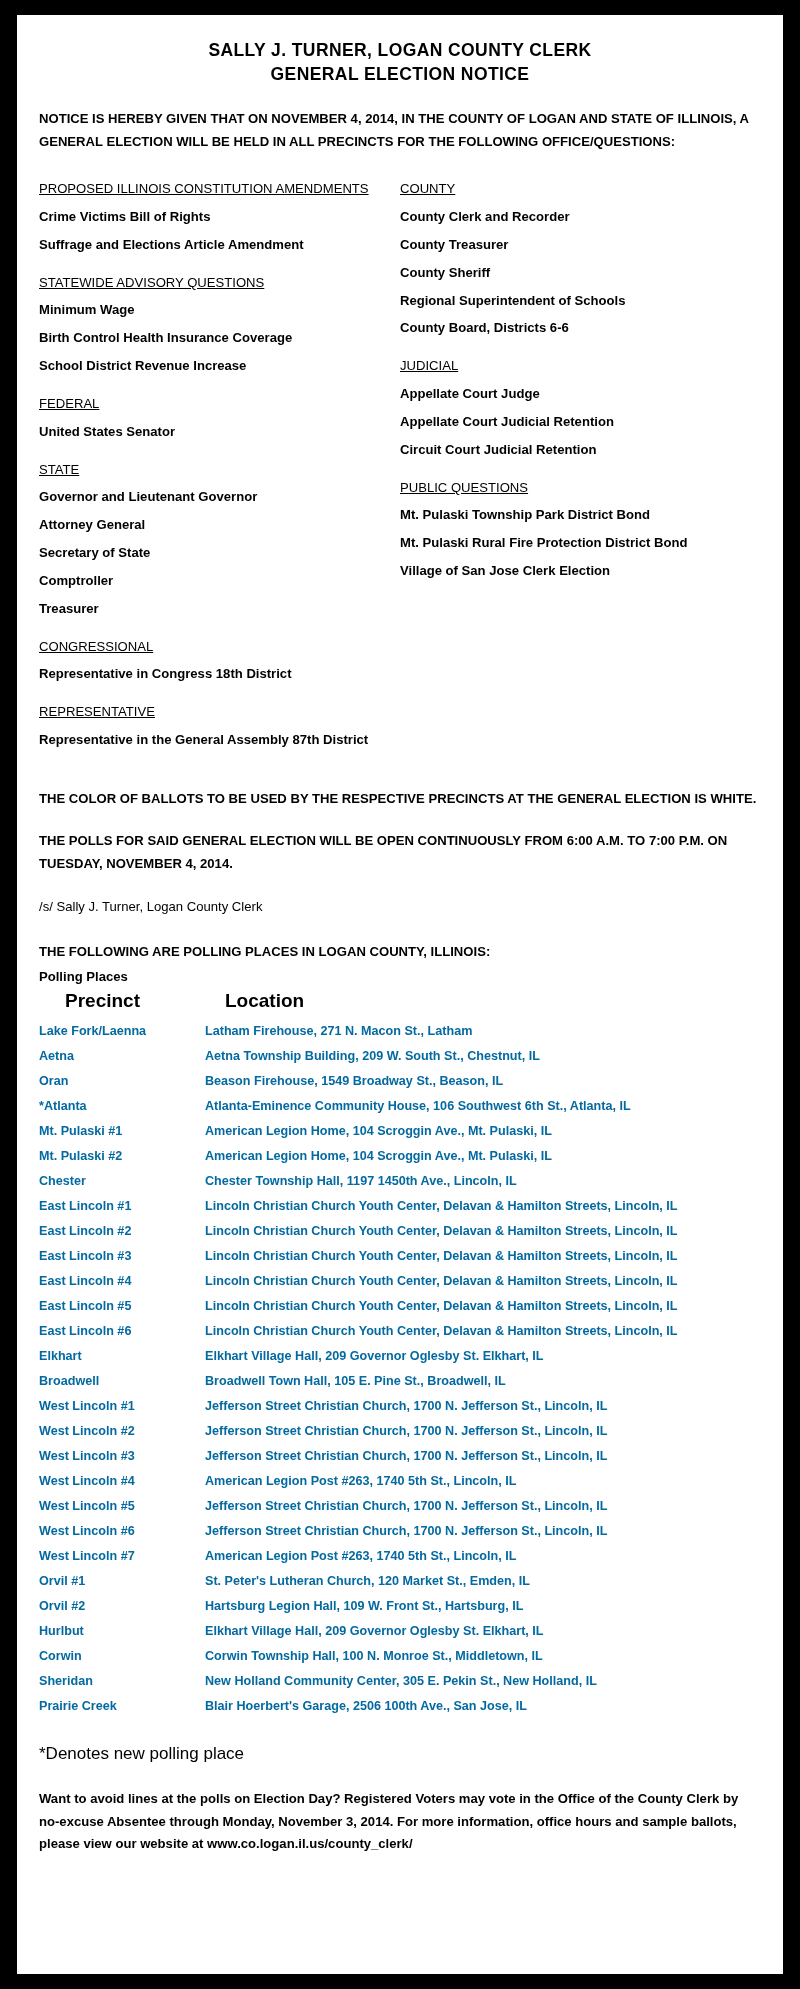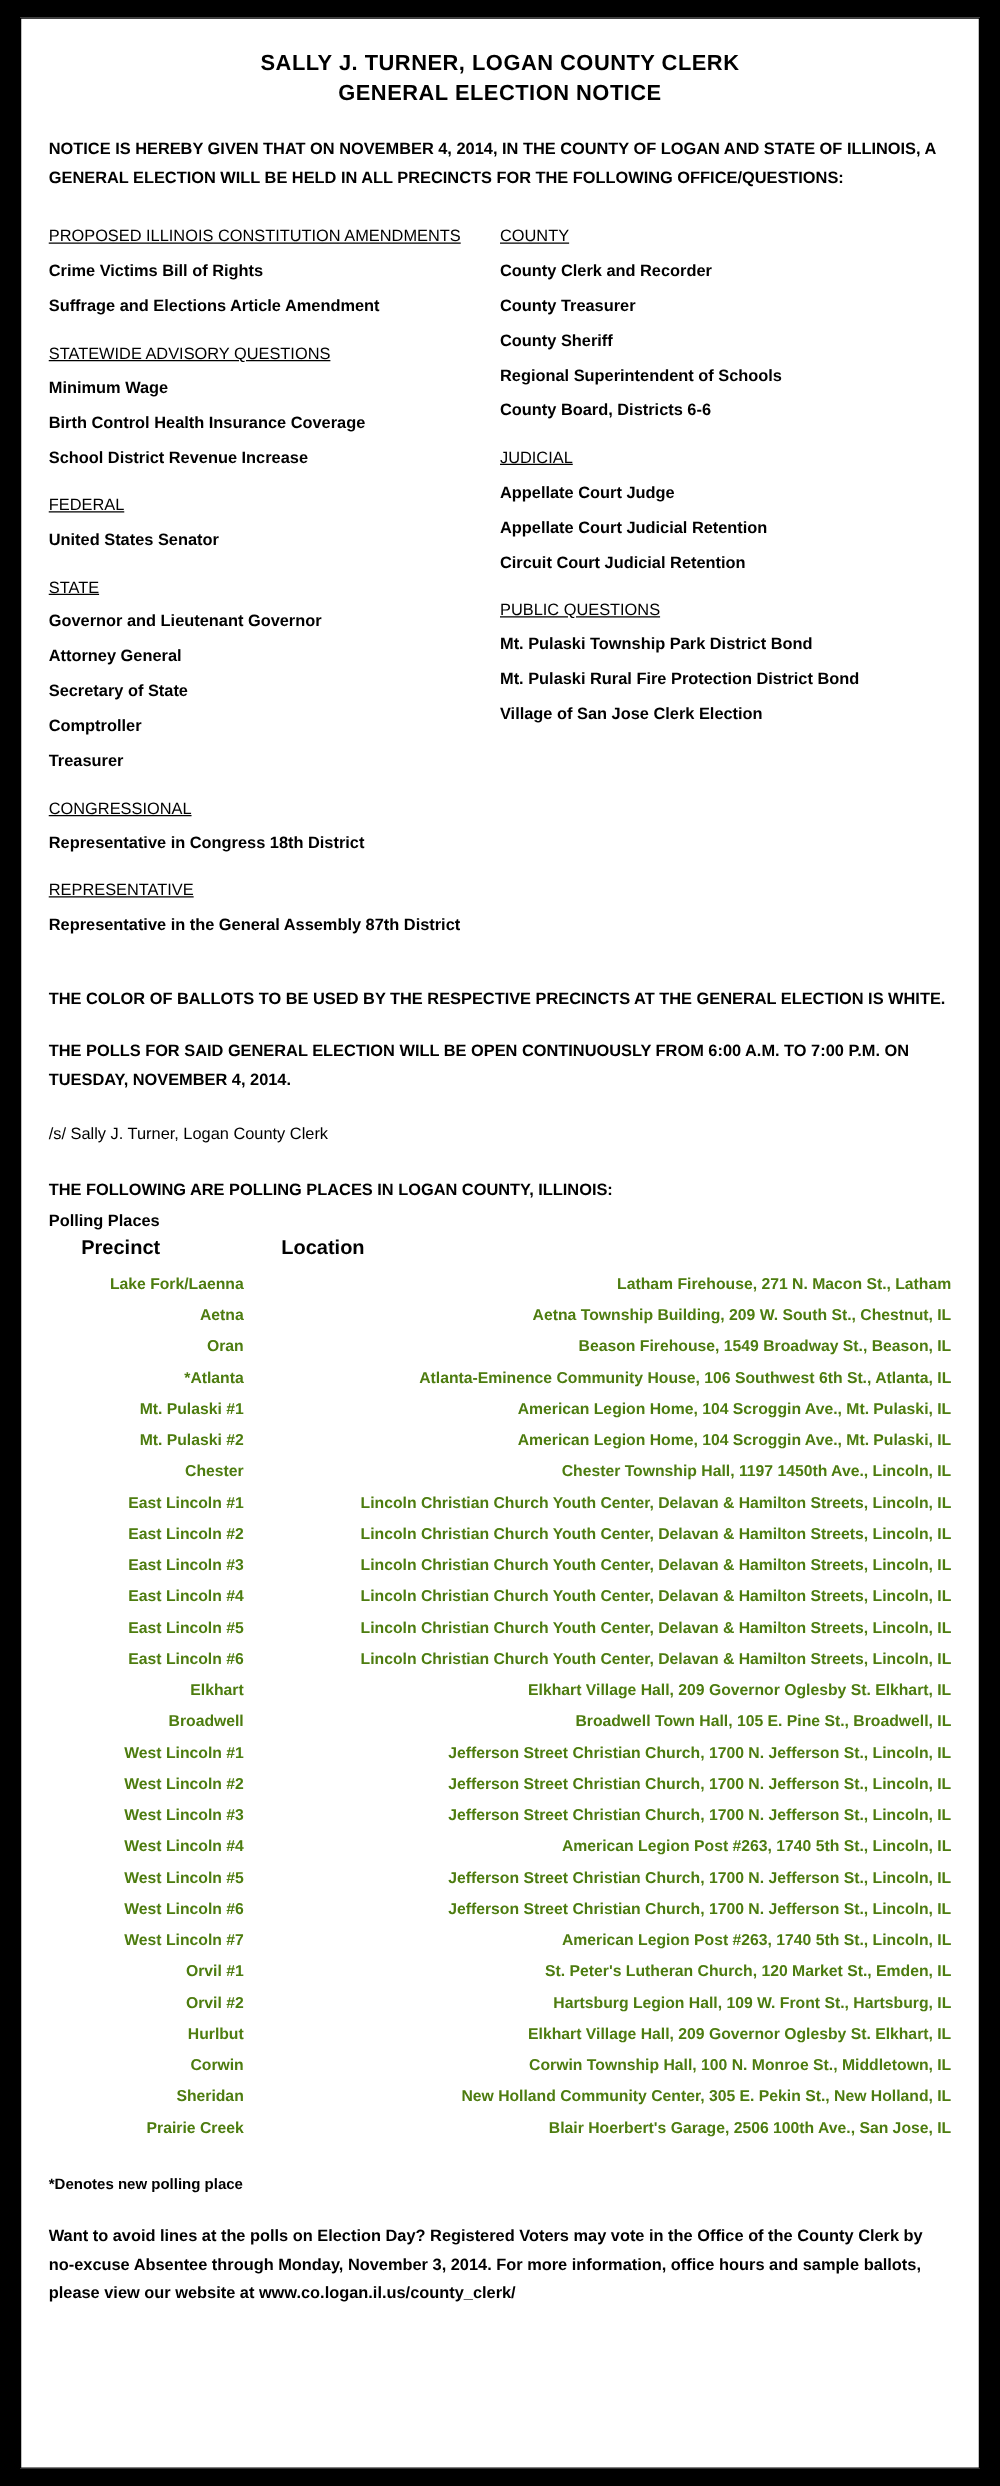--- a/index.html
+++ b/index.html
@@ -94,42 +94,41 @@
     font-weight: bold;
     color: #000;
     margin-top: 10px;
   }
   table.polling {
     border-collapse: collapse;
     width: 100%;
     margin-top: 2px;
   }
   table.polling th {
-    font-size: 16px;
+    font-size: 19px;
     font-weight: bold;
     color: #000;
     text-align: left;
     padding: 4px 0 6px 0;
   }
   table.polling th.c-precinct { width: 130px; padding-left: 26px; }
   table.polling th.c-location { padding-left: 30px; }
   table.polling td {
     font-size: 12.6px;
     font-weight: bold;
-    color: #4d7c0f;
+    color: #0369a1;
     padding: 5.5px 0;
     vertical-align: top;
-    text-align: right;
   }
   table.polling td.c-precinct { width: 130px; }
   table.polling td.c-location { padding-left: 10px; }
 
   .denotes {
-    font-size: 12px;
-    font-weight: bold;
+    font-size: 17px;
+    font-weight: normal;
     color: #000;
     margin-top: 26px;
   }
   .footer {
     font-size: 13.1px;
     font-weight: bold;
     color: #000;
     line-height: 1.72;
     margin-top: 24px;
   }

